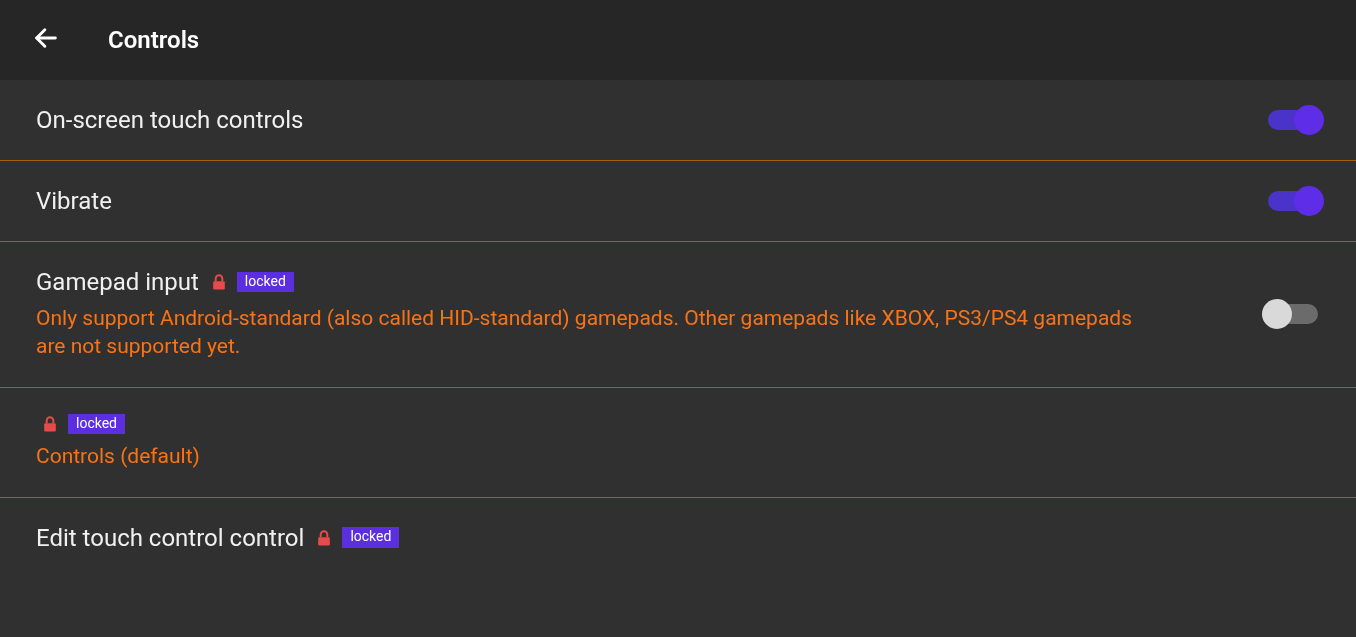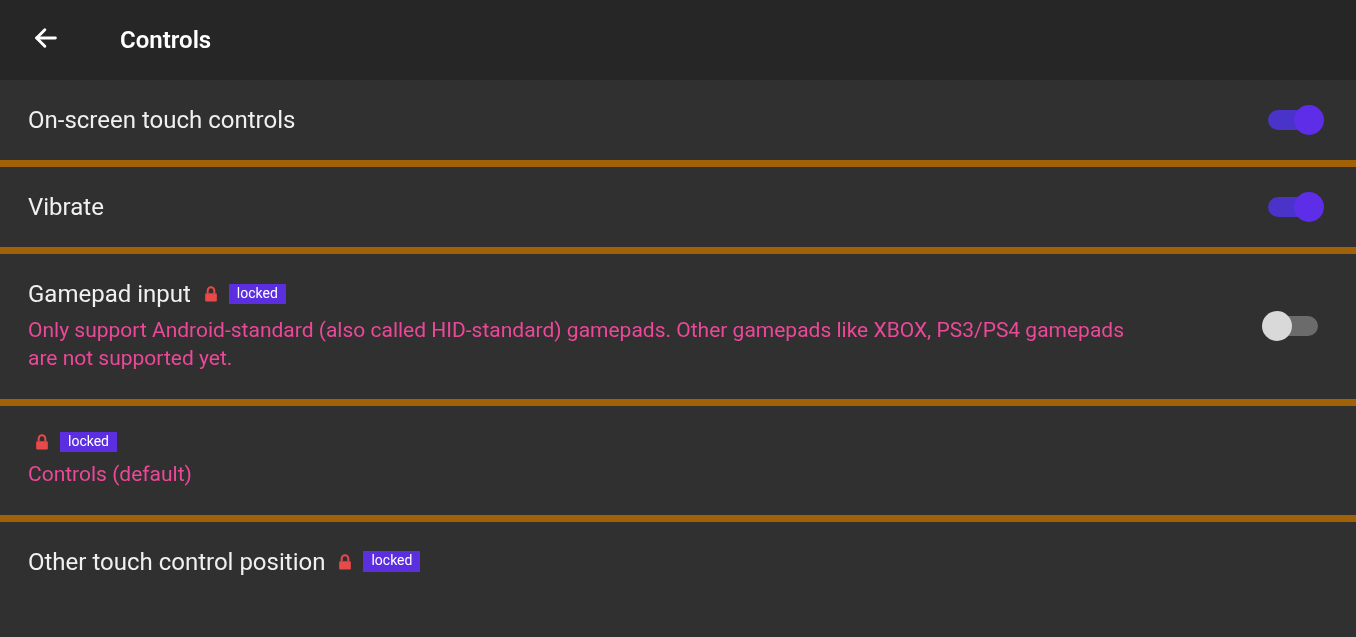--- a/index.html
+++ b/index.html
@@ -24,51 +24,52 @@
     stroke: #fff;
     stroke-width: 2.5;
     fill: none;
     stroke-linecap: round;
     stroke-linejoin: round;
   }
   .app-title {
     font-size: 24px;
     font-weight: 600;
     color: #fff;
-    margin-left: 60px;
+    margin-left: 48px;
   }
   .settings-list { }
   .setting-row {
-    border-top: 7px solid #a16207;
+    border-top: 1px solid #a16207;
     padding: 26px 28px;
     display: flex;
     align-items: center;
     justify-content: space-between;
     width: 100%;
   }
   .setting-row:first-child { border-top: none; }
   .setting-text {
     display: flex;
     flex-direction: column;
     max-width: 1100px;
+    margin-left: 8px;
   }
   .title-line {
     display: flex;
     align-items: center;
     gap: 6px;
     flex-wrap: wrap;
   }
   .setting-title {
     font-size: 24px;
     color: #f0f0f0;
     font-weight: 400;
   }
   .setting-sub {
     font-size: 21px;
-    color: #ec4899;
+    color: #f97316;
     margin-top: 8px;
     line-height: 1.35;
   }
   .lock-icon {
     width: 20px;
     height: 20px;
     display: inline-flex;
     align-items: flex-end;
     justify-content: center;
     margin-left: 4px;
@@ -181,21 +182,21 @@
         </span>
         <span class="locked-badge">locked</span>
       </div>
       <div class="setting-sub">Controls (default)</div>
     </div>
   </div>
 
   <div class="setting-row">
     <div class="setting-text">
       <div class="title-line">
-        <span class="setting-title">Other touch control position</span>
+        <span class="setting-title">Edit touch control control</span>
         <span class="lock-icon">
           <svg viewBox="0 0 24 24" width="20" height="20">
             <rect x="5" y="11" width="14" height="10" rx="1.5" fill="#e74a4a"></rect>
             <path d="M8 11 V8 a4 4 0 0 1 8 0 V11" stroke="#e74a4a" stroke-width="2.4" fill="none"></path>
           </svg>
         </span>
         <span class="locked-badge">locked</span>
       </div>
     </div>
   </div>

